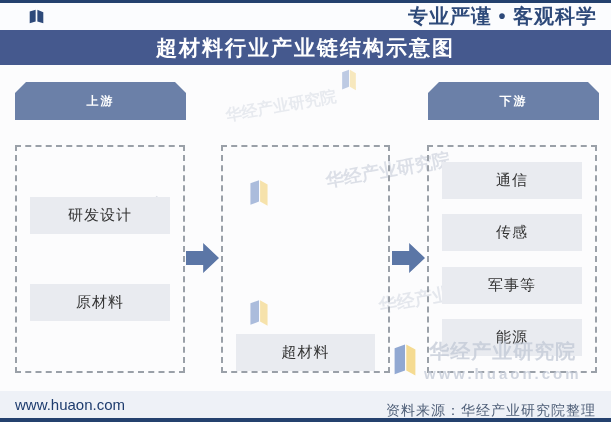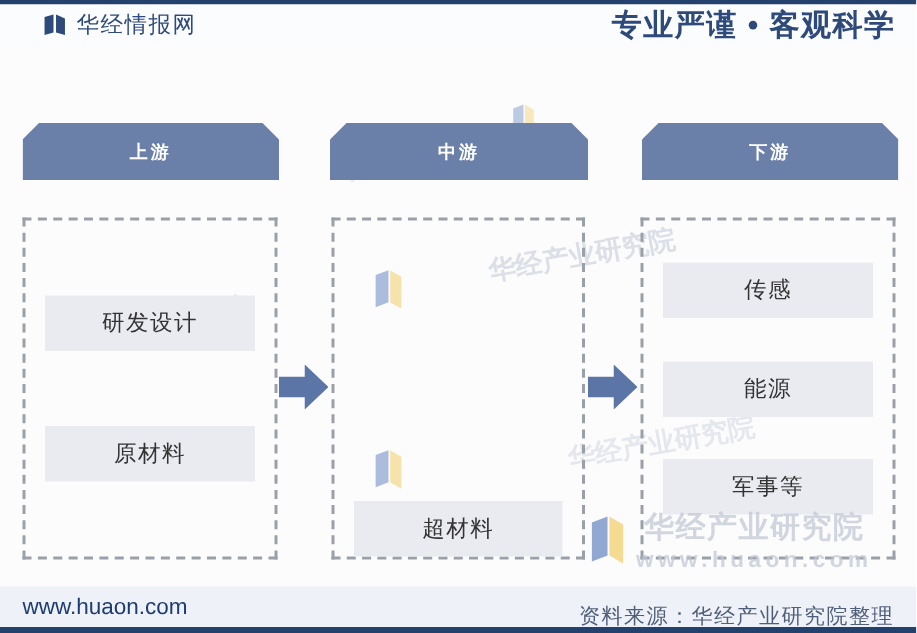--- a/index.html
+++ b/index.html
@@ -110,41 +110,41 @@
   </div>
 
   <div class="topbar">
     <div class="brand">
       <span style="display:inline-flex;">
         <svg width="17" height="17" viewBox="0 0 20 20">
             <path d="M2 4 L9 2 L9 16 L2 18 Z" fill="#2e4a7a"></path>
             <path d="M11 2 L18 5 L18 18 L11 16 Z" fill="#2e4a7a"></path>
           </svg>
       </span>
-      <span>华经情报网</span>
     </div>
     <div class="slogan">专业严谨 • 客观科学</div>
   </div>
 
+  <div class="titlebar">超材料行业产业链结构示意图</div>
 
   <div class="col-header c1">上游</div>
-  <div class="col-header c2">中游</div>
   <div class="col-header c3">下游</div>
 
   <div class="col-body c1">
       <div class="item">研发设计</div>
       <div class="item">原材料</div>
     </div>
   <div class="col-body c2">
       <div class="item">超材料</div>
     </div>
   <div class="col-body c3">
+      <div class="item">通信</div>
       <div class="item">传感</div>
+      <div class="item">军事等</div>
       <div class="item">能源</div>
-      <div class="item">军事等</div>
     </div>
 
   <div class="arrow a1"></div>
   <div class="arrow a2"></div>
 
   <div class="wm-block">
     <span style="display:inline-flex;">
       <svg width="26" height="40" viewBox="0 0 20 28">
           <path d="M2 5 L10 2 L10 22 L2 25 Z" fill="#4a6fb5" opacity="0.8"></path>
           <path d="M11 2 L18 6 L18 26 L11 22 Z" fill="#f0c44a" opacity="0.8"></path>

